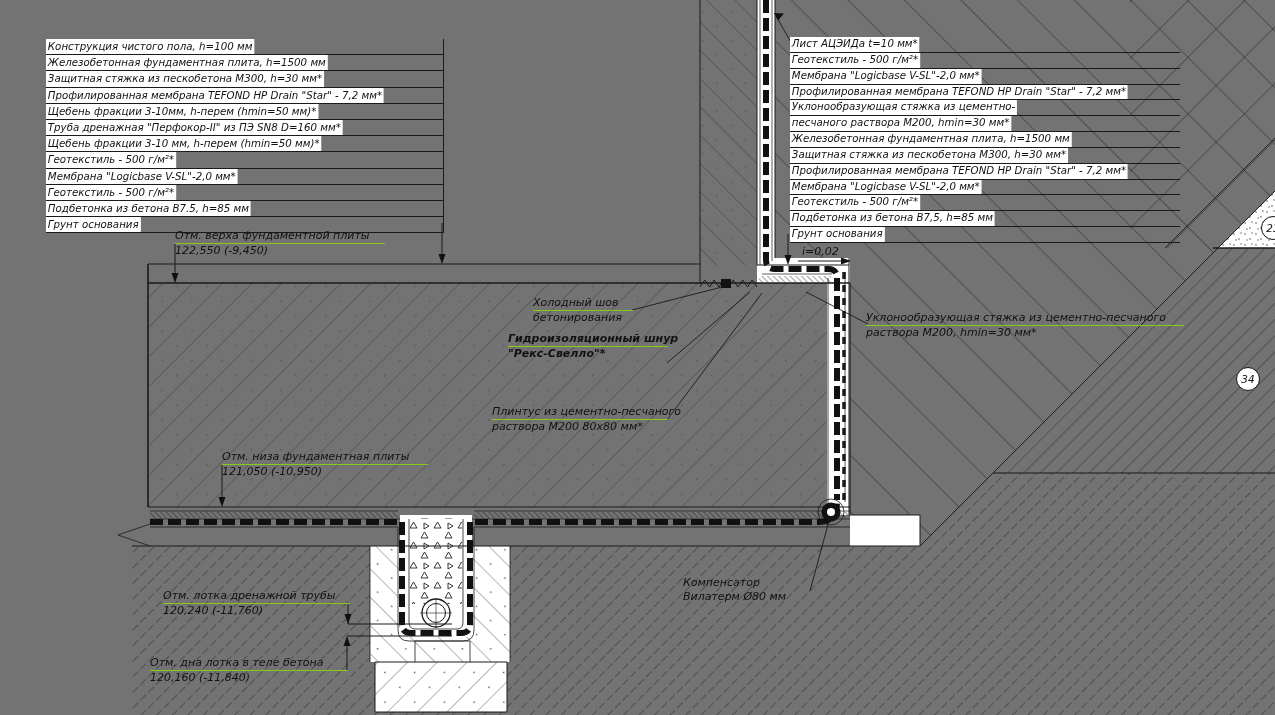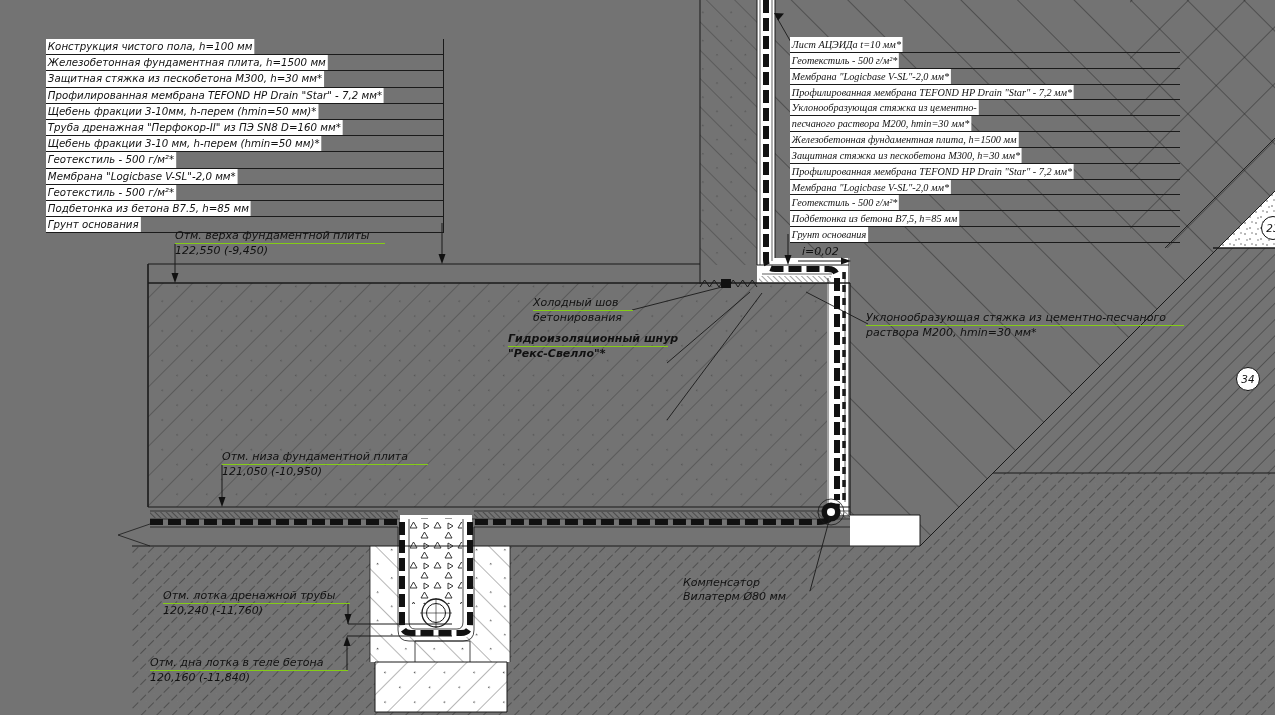--- a/index.html
+++ b/index.html
@@ -5,21 +5,21 @@
   html,body{margin:0;padding:0;background:#fff;}
   .canvas{position:relative;width:1275px;height:715px;background:#737373;overflow:hidden;
           font-family:"DejaVu Sans",sans-serif;font-style:italic;color:#111;}
   svg.draw{position:absolute;left:0;top:0;}
   .layers{position:absolute;font-size:11px;}
   .layers .row{border-bottom:1px solid #1a1a1a;white-space:nowrap;overflow:visible;}
   .layers .row span{display:inline-block;transform:scaleX(.93);transform-origin:0 50%;
                     background:#fff;padding:0 2px;}
   .left-list .row{height:15.2px;line-height:15.2px;}
   .left-list{border-right:1px solid #1a1a1a;}
-  .right-list .row{height:14.85px;line-height:14.85px;font-family:Liberation Serif, serif;}
+  .right-list .row{height:14.85px;line-height:14.85px;}
   .lbl{position:absolute;font-size:11px;line-height:13.5px;white-space:nowrap;}
   .lbl .ul{border-bottom:1px solid #84cc16;}
   .ctr{text-align:left;}
   .mark{position:absolute;width:22px;height:22px;border:1.2px solid #111;border-radius:50%;
         background:#fff;font-size:10.5px;line-height:22px;text-align:center;}
 </style>
 </head>
 <body>
 
 <div class="canvas">
@@ -210,40 +210,44 @@
   <div class="row"><span>Геотекстиль - 500 г/м²*</span></div>
   <div class="row"><span>Подбетонка из бетона В7,5, h=85 мм</span></div>
   <div class="row"><span>Грунт основания</span></div>
 </div>
 
 <div class="lbl" style="left:175px;top:229px;">
   <div class="ul" style="width:210px;">Отм. верха фундаментной плиты</div>
   <div>122,550 (-9,450)</div>
 </div>
 <div class="lbl" style="left:222px;top:450px;">
-  <div class="ul" style="width:206px;">Отм. низа фундаментной плита</div>
+  <div class="ul" style="width:206px;">Отм. низа фундаментная плиты</div>
   <div>121,050 (-10,950)</div>
 </div>
 <div class="lbl" style="left:163px;top:589px;">
   <div class="ul" style="width:187px;">Отм. лотка дренажной трубы</div>
   <div>120,240 (-11,760)</div>
 </div>
 <div class="lbl" style="left:150px;top:656px;">
   <div class="ul" style="width:198px;">Отм. дна лотка в теле бетона</div>
   <div>120,160 (-11,840)</div>
 </div>
 
 <div class="lbl" style="left:533px;top:296px;width:100px;">
   <div class="ul">Холодный шов</div>
   <div>бетонирования</div>
 </div>
 <div class="lbl" style="left:508px;top:332px;width:160px;font-weight:bold;">
   <div class="ul">Гидроизоляционный шнур</div>
   <div class="ctr">"Рекс-Свелло"*</div>
 </div>
+<div class="lbl" style="left:492px;top:405px;width:176px;">
+  <div class="ul">Плинтус из цементно-песчаного</div>
+  <div class="ctr">раствора М200 80х80 мм*</div>
+</div>
 <div class="lbl" style="left:866px;top:311px;width:318px;">
   <div class="ul">Уклонообразующая стяжка из цементно-песчаного</div>
   <div class="ctr">раствора М200, hmin=30 мм*</div>
 </div>
 <div class="lbl ul" style="left:683px;top:576px;width:130px;">
   <div class="ctr">Компенсатор</div>
   <div class="ctr">Вилатерм Ø80 мм</div>
 </div>
 <div class="lbl" style="left:802px;top:245px;">
   <span>i=0,02</span>

